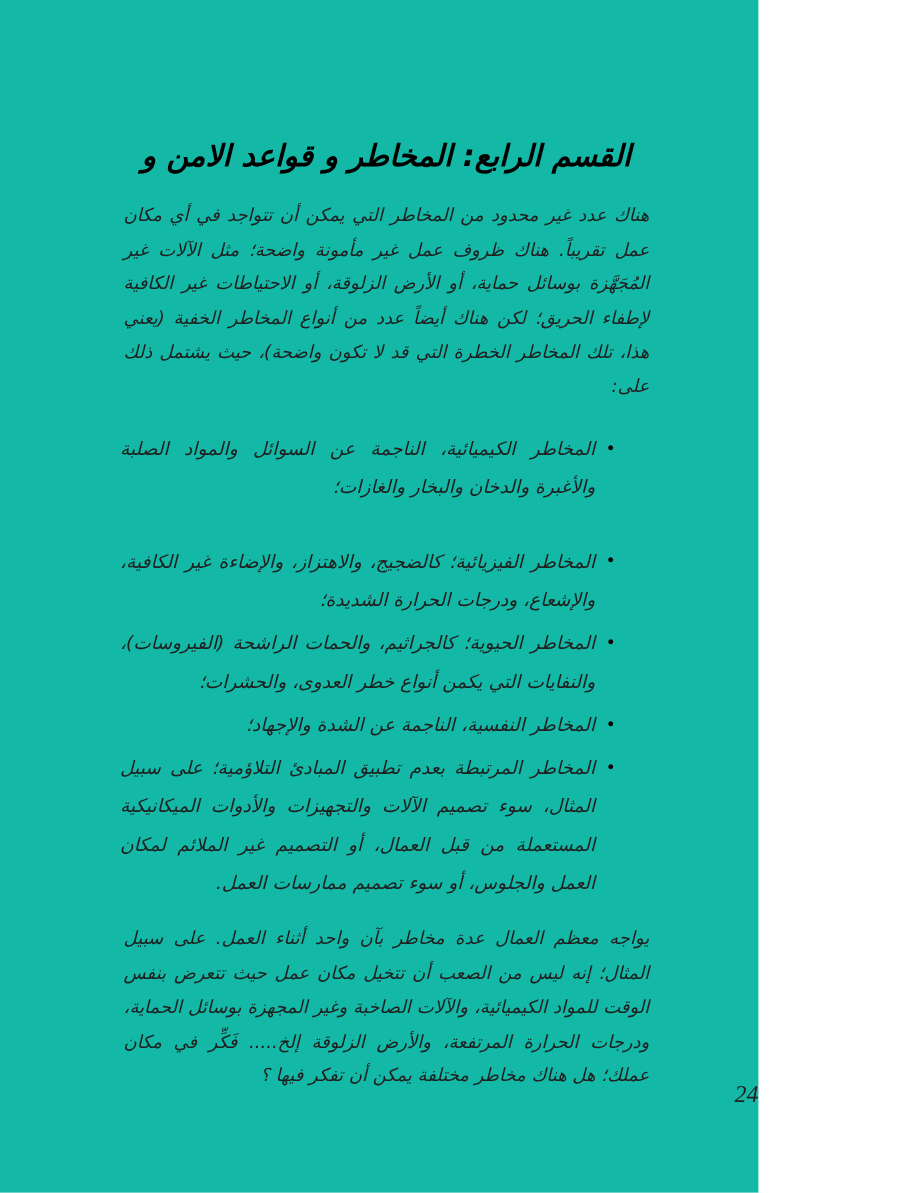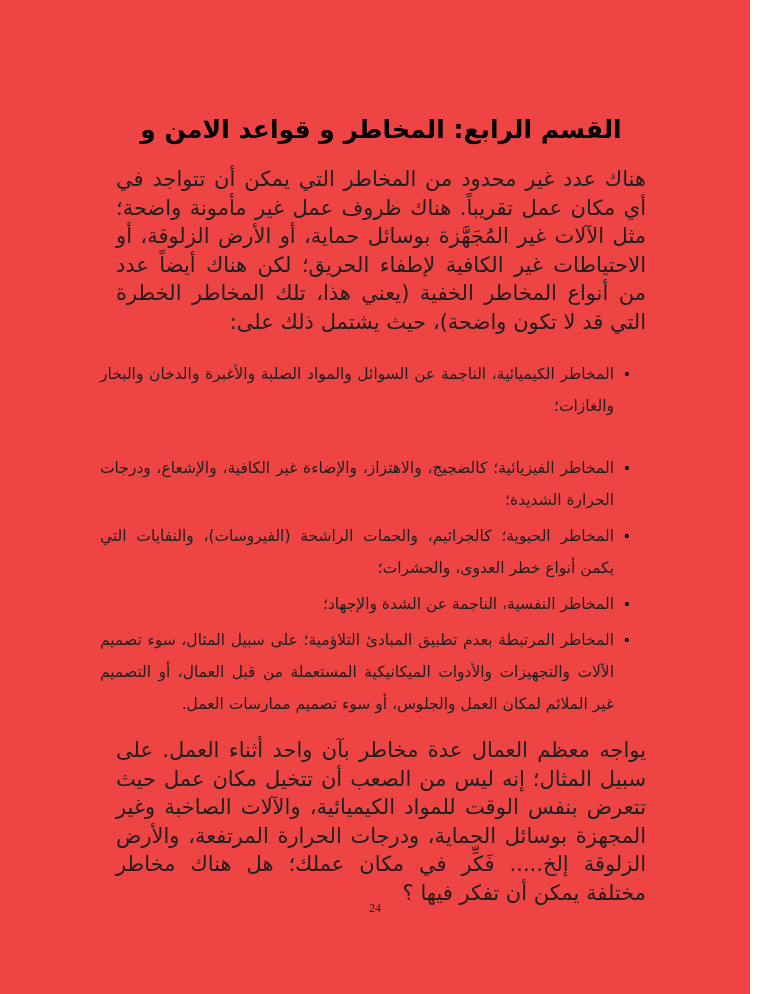--- a/index.html
+++ b/index.html
@@ -2,42 +2,43 @@
 <html lang="ar"><head>
 <meta charset="utf-8">
 <style>
   html, body {
     margin: 0;
     padding: 0;
     background: #ffffff;
   }
   .page {
     position: relative;
-    width: 750px;
+    width: 632px;
     height: 994px;
-    background: #ef4444;
+    background: #14b8a6;
     overflow: hidden;
     font-family: "DejaVu Sans", sans-serif;
     color: #1f1f1f;
+    font-style: italic;
   }
   .content {
     direction: rtl;
     padding: 112px 88px 0 100px; 
   }
   .doc-title {
     margin: 0;
     font-size: 25px;
     line-height: 35px;
     font-weight: bold;
     color: #000000;
     text-align: center;
   }
   .para {
-    margin: 16px;
-    font-size: 21px;
+    margin: 3px;
+    font-size: 15px;
     line-height: 28.5px;
     text-align: justify;
     text-justify: inter-word;
   }
   .intro {
     margin-top: 18px;
   }
   .hazards {
     list-style: none;
     margin: 22px 48px 0 0;
@@ -66,23 +67,23 @@
     color: #000000;
   }
   .closing {
     margin-top: 16px;
   }
   .page-number {
     position: absolute;
     left: 0;
     right: 0;
     top: 901px;
-    text-align: center;
+    text-align: right;
     font-family: "Liberation Serif", serif;
-    font-size: 12px;
+    font-size: 20px;
     color: #222222;
   }
 </style>
 </head>
 <body>
 
 <div class="page">
   <div class="content">
 
     <h1 class="doc-title">

